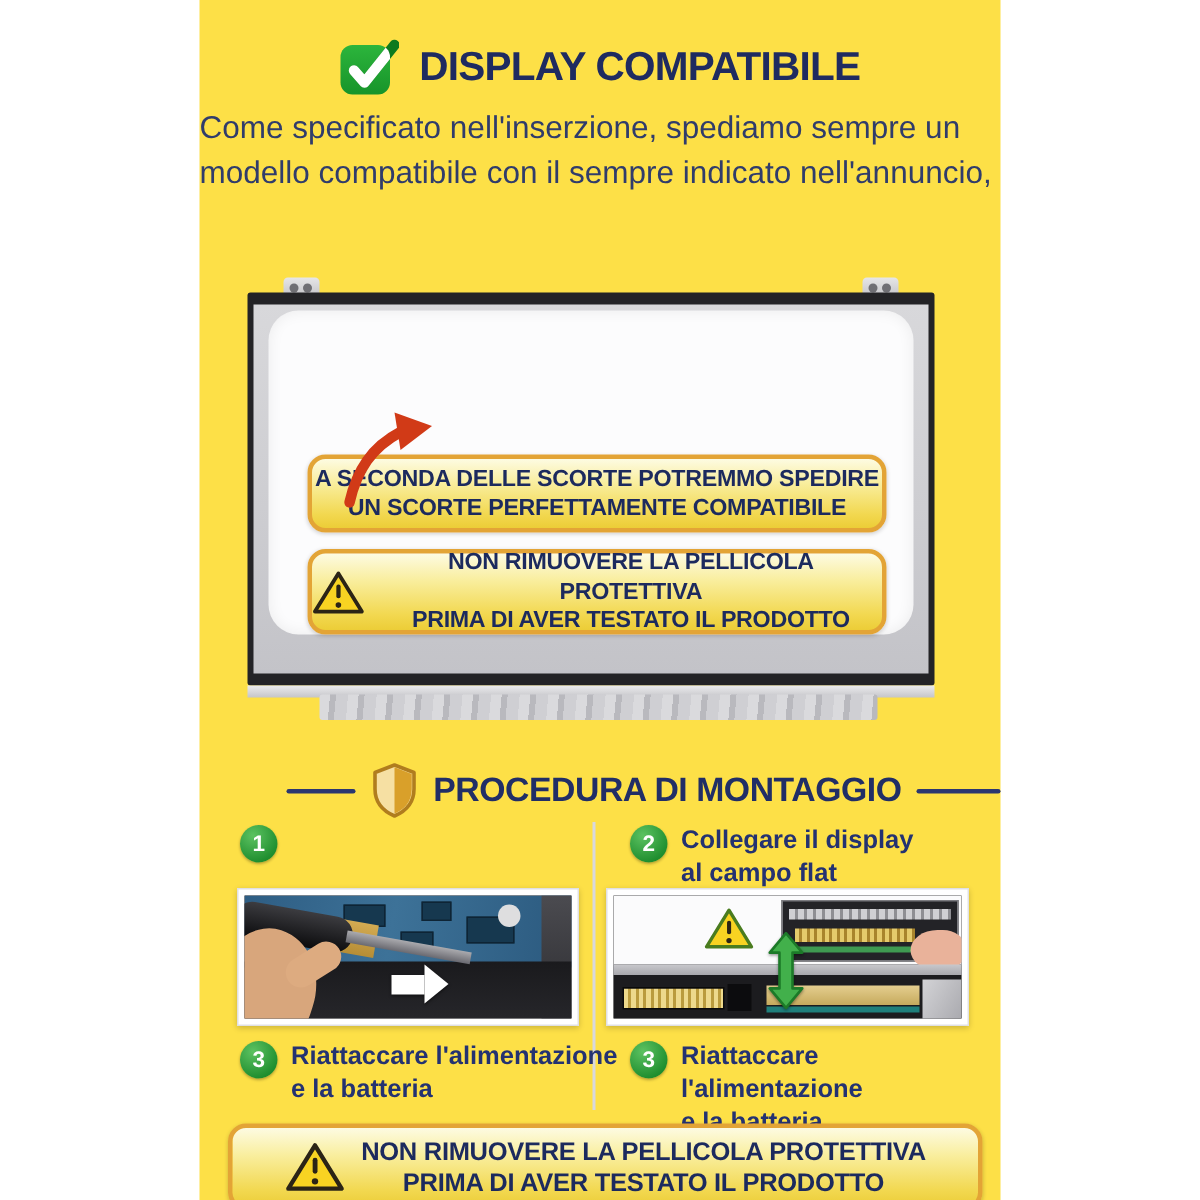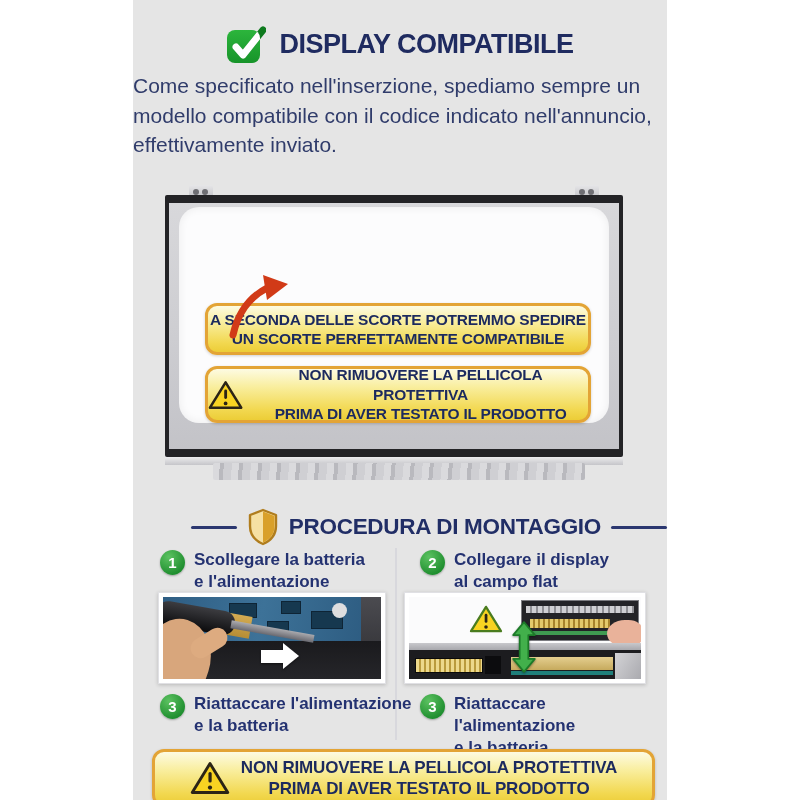--- a/index.html
+++ b/index.html
@@ -1,17 +1,17 @@
 <!DOCTYPE html>
 <html><head>
 <meta charset="utf-8">
 <style>
   html,body{margin:0;padding:0;background:#ffffff;font-family:"Liberation Sans",sans-serif;}
   .canvas{position:relative;width:800px;height:800px;margin:0 auto;background:#ffffff;overflow:hidden;}
-  .column{position:absolute;left:133px;top:0;width:534px;height:800px;background:#e5e5e5;}
+  .column{position:absolute;left:133px;top:0;width:534px;height:800px;background:#fde047;}
 
   
   .hdr{position:absolute;top:24px;left:0;width:534px;display:flex;align-items:center;justify-content:center;gap:13px;}
   .hdr-title{font-size:27px;font-weight:bold;color:#1f2b60;letter-spacing:-0.5px;}
 
   
   .intro{position:absolute;top:71px;left:0;width:534px;text-align:left;color:#303c6b;font-size:21px;line-height:29.5px;}
 
   
   .panel{position:absolute;left:32px;top:185px;width:458px;height:300px;}
@@ -117,22 +117,21 @@
         </defs>
         <rect x="1" y="6" width="33" height="33" rx="8" fill="url(#ckg)"></rect>
         <path d="M10 23 L17 31 L37 6" fill="none" stroke="#0e7a1e" stroke-width="7" stroke-linecap="round" stroke-linejoin="round"></path>
         <path d="M10 23 L17 31 L37 6" fill="none" stroke="#ffffff" stroke-width="7" stroke-linecap="round" stroke-linejoin="round" clip-path="url(#ckclip)"></path>
       </svg>
       <span class="hdr-title">DISPLAY COMPATIBILE</span>
     </div>
 
     <div class="intro">
       <div>Come specificato nell'inserzione, spediamo sempre un</div>
-      <div>modello compatibile con il codice indicato nell'annuncio,</div>
-      <div>effettivamente inviato.</div>
+      <div>modello compatibile con il sempre indicato nell'annuncio,</div>
     </div>
 
     <div class="panel">
       <div class="bracket bl">
           <span class="hole h1"></span>
           <span class="hole h2"></span>
         </div>
       <div class="bracket br">
           <span class="hole h1"></span>
           <span class="hole h2"></span>
@@ -178,24 +177,20 @@
       </svg>
       <span class="proc-title">PROCEDURA DI MONTAGGIO</span>
       <span class="rule r"></span>
     </div>
 
     <div class="steps">
       <div class="vdivider"></div>
 
       <div class="step" id="step1">
         <span class="badge">1</span>
-        <span class="stext">
-          <div>Scollegare la batteria</div>
-          <div>e l'alimentazione</div>
-        </span>
       </div>
 
       <div class="step" id="step2">
         <span class="badge">2</span>
         <span class="stext">
           <div>Collegare il display</div>
           <div>al campo flat</div>
         </span>
       </div>
 

